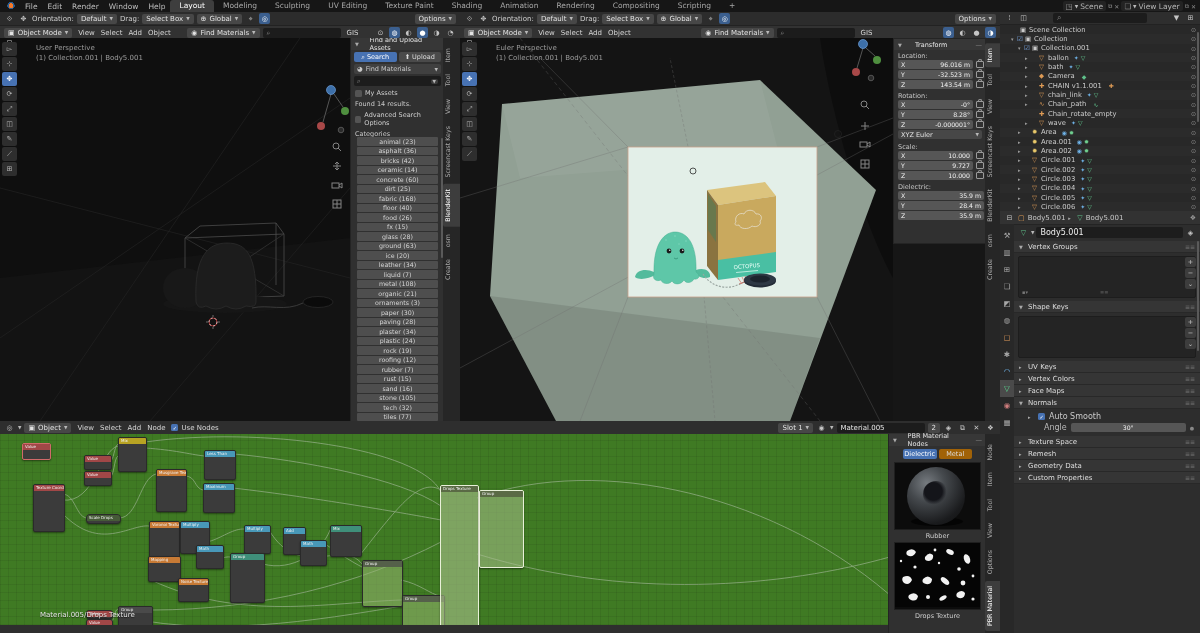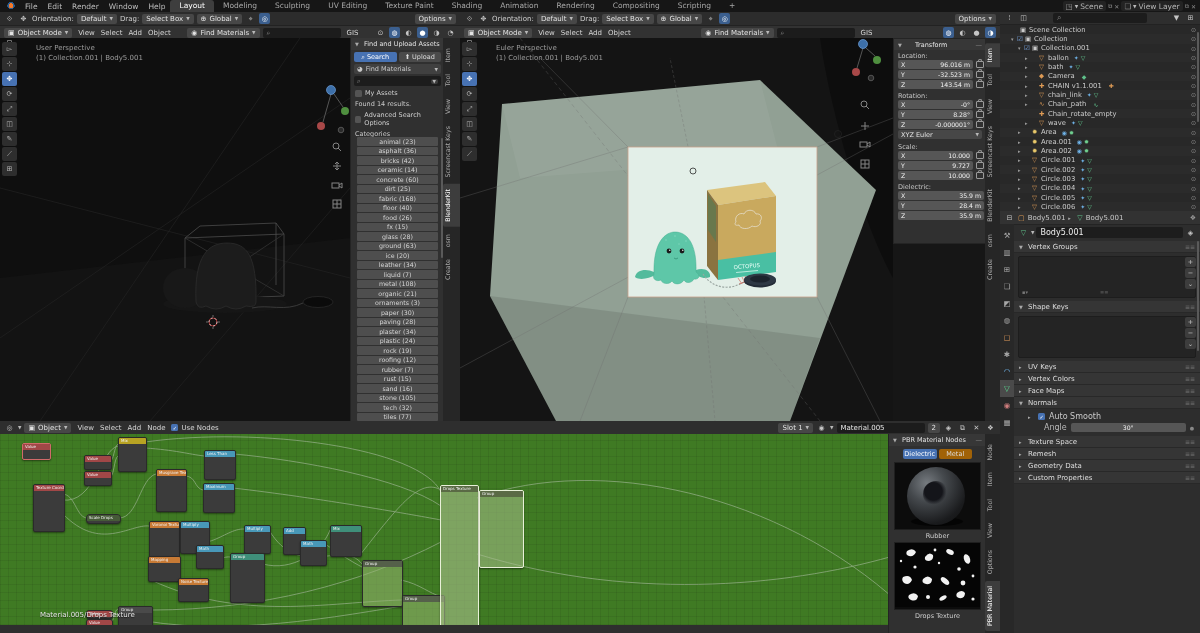--- a/index.html
+++ b/index.html
@@ -48,21 +48,21 @@
 
   
   .vtabs{position:absolute;top:26px;bottom:0;background:#262626;display:flex;flex-direction:column;
          align-items:stretch;padding-top:4px}
   .vtab{writing-mode:vertical-rl;transform:rotate(180deg);font-size:6.3px;color:#ababab;
         padding:5px 1px;margin:1px 0;border-radius:0 2px 2px 0;text-align:center;white-space:nowrap}
 
   
   #asset-panel{position:absolute;left:350px;top:26px;width:93px;bottom:0;background:#303030;
                border-left:1px solid #242424;font-size:6.5px;overflow:hidden}
-  .ap-title{height:12px;display:flex;align-items:center;gap:3px;padding:0 4px;color:#e2e2e2;background:#373737}
+  .ap-title{height:12px;display:flex;align-items:center;gap:9px;padding:0 4px;color:#e2e2e2;background:#373737}
   .ap-btnrow{display:flex;gap:2px;margin:2px 3px}
   .ap-btn{flex:1;height:10px;border-radius:2px;display:flex;align-items:center;justify-content:center;
           gap:2px;background:#4a4a4a;color:#ddd}
   .ap-dd{margin:2px 3px;height:10px;background:#404040;border-radius:2px;display:flex;align-items:center;gap:3px;padding:0 3px}
   .ap-search{margin:2px 3px;height:10px;background:#1c1c1c;border-radius:2px;display:flex;align-items:center;gap:3px;padding:0 3px;color:#888}
   .ap-check{display:flex;align-items:center;gap:3px;margin:3px 4px;color:#cfcfcf}
   .chk0{width:7px;height:7px;border-radius:1.5px;background:#545454}
   .ap-text{margin:3px 4px;color:#c9c9c9}
   .cats{position:absolute;left:0;right:0;top:99px;bottom:0;overflow:hidden}
   .cat{height:8.5px;margin:0 6px 1px 6px;background:#4e4e4e;border-radius:1px;color:#d4d4d4;

